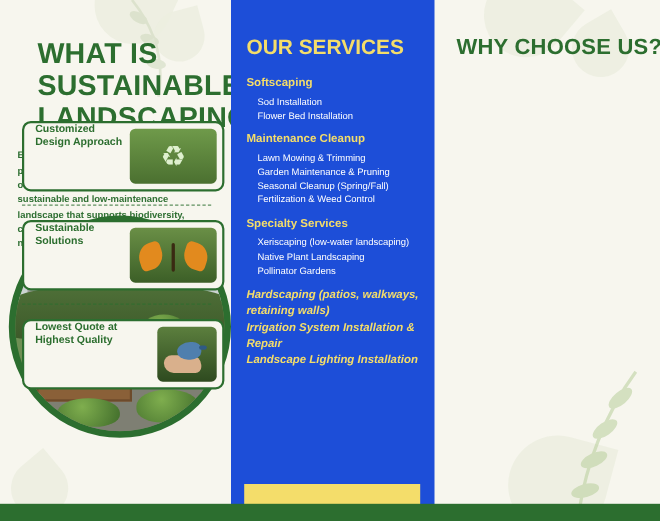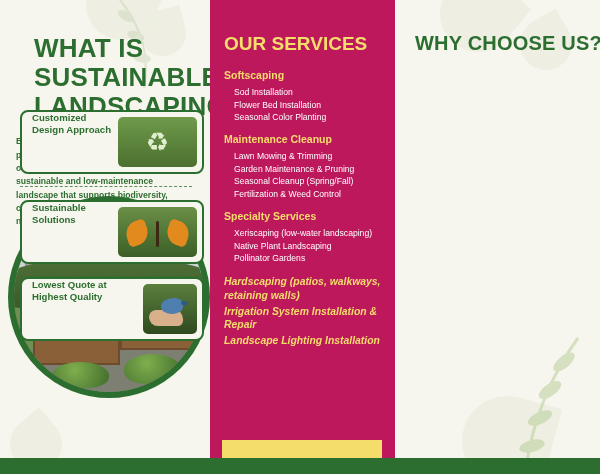--- a/index.html
+++ b/index.html
@@ -81,21 +81,21 @@
   .photo-circle .ground {
     position: absolute; left: 0; bottom: 0; width: 100%; height: 22%;
     background: #7e7f73;
   }
 
   
   .col-center {
     position: absolute;
     left: 210px; top: 0;
     width: 185px; height: 474px;
-    background: #be185d;
+    background: #1d4ed8;
     padding: 34px 12px 0 14px;
   }
   .title-center {
     font-size: 19px;
     font-weight: bold;
     color: #f4dd6a;
     line-height: 1.1;
     margin-bottom: 14px;
   }
   .svc-group { margin-bottom: 9px; }
@@ -170,21 +170,21 @@
   .feature .fimg {
     flex: 1 1 auto;
     align-self: stretch;
     margin: 5px 5px 5px 0;
     border-radius: 5px;
     position: relative;
     overflow: hidden;
   }
   .f1 { top: 110px; }
   .f2 { top: 200px; }
-  .f3 { top: 277px; gap: 25px; }
+  .f3 { top: 290px; gap: 25px; }
 
   .img-recycle { background: linear-gradient(#6f9a4a, #4b7030); }
   .img-recycle .sym {
     position: absolute; left: 50%; top: 50%;
     transform: translate(-50%,-50%);
     font-size: 26px; color: #dff0cf;
   }
   .img-butterfly { background: linear-gradient(#6a8f46, #3c5f27); }
   .img-butterfly .wingL, .img-butterfly .wingR {
     position: absolute; top: 14px;
@@ -279,21 +279,20 @@
 
   <div class="col-center">
     <h1 class="title-center">OUR SERVICES</h1>
 
 
     <div class="svc-group">
       <div class="svc-head">Softscaping</div>
       <ul class="svc-items">
         <li>Sod Installation</li>
         <li>Flower Bed Installation</li>
-        <li>Seasonal Color Planting</li>
       </ul>
     </div>
 
     <div class="svc-group">
       <div class="svc-head">Maintenance Cleanup</div>
       <ul class="svc-items">
         <li>Lawn Mowing &amp; Trimming</li>
         <li>Garden Maintenance &amp; Pruning</li>
         <li>Seasonal Cleanup (Spring/Fall)</li>
         <li>Fertilization &amp; Weed Control</li>

